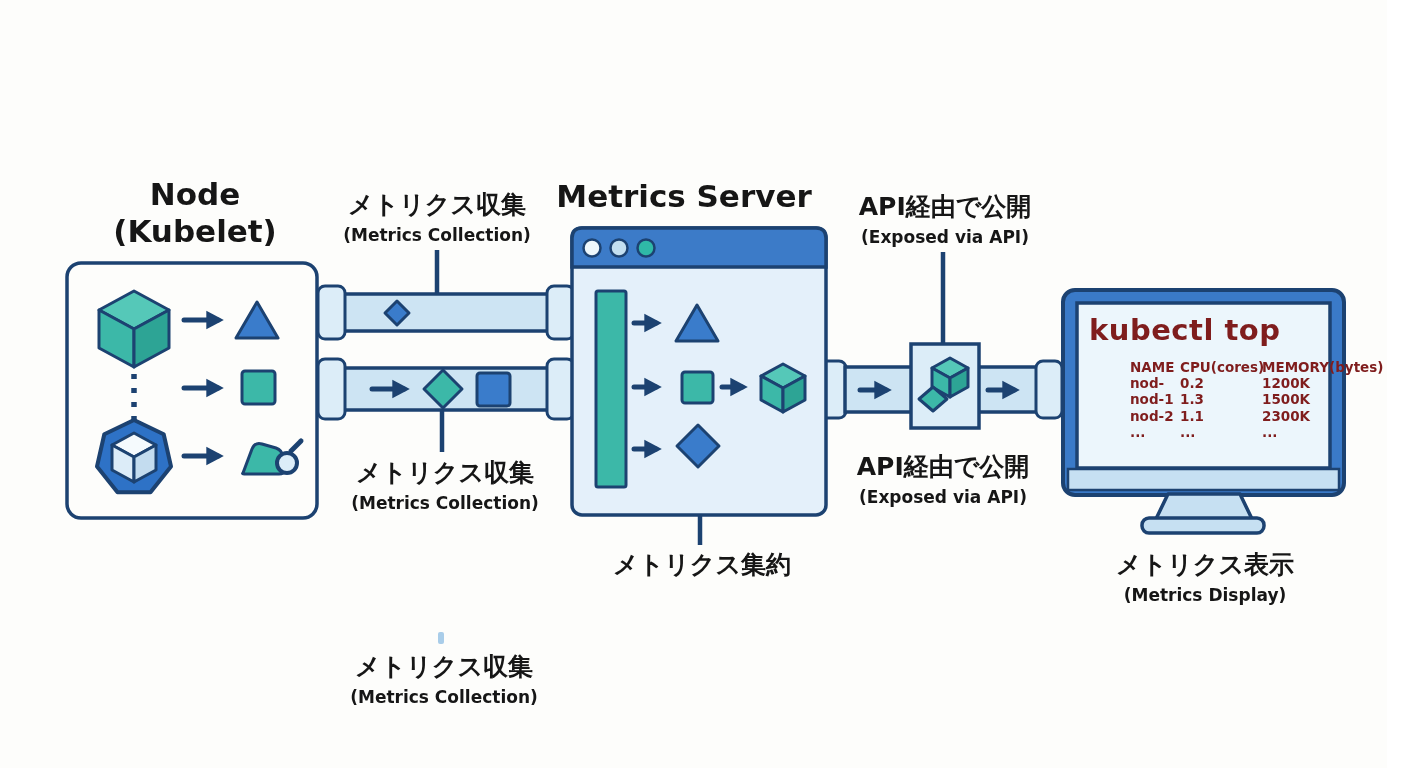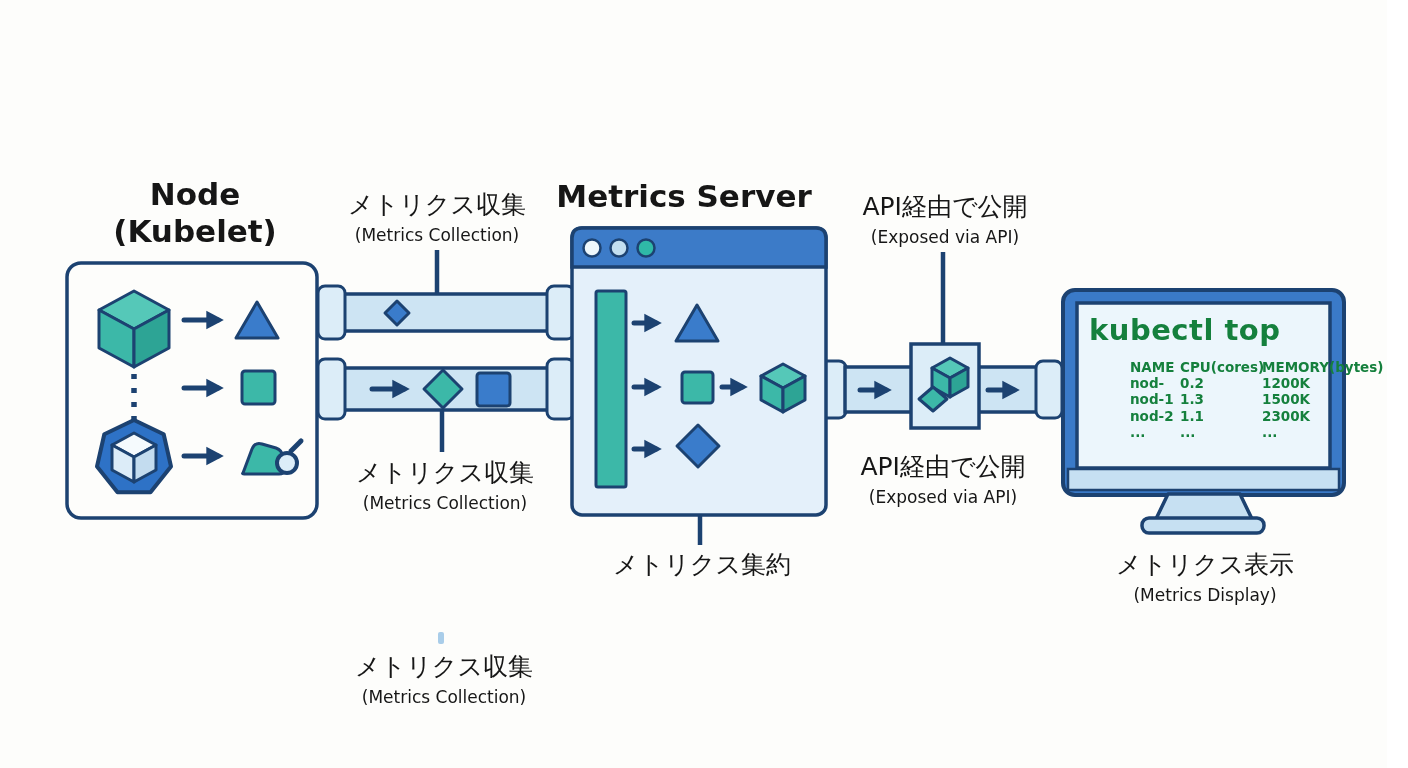--- a/index.html
+++ b/index.html
@@ -33,25 +33,25 @@
   .screenrect{fill:var(--screen);stroke:var(--navy);stroke-width:3.5;}
   .chin{fill:var(--chin);stroke:var(--navy);stroke-width:2.5;}
   .stand{fill:var(--chin);stroke:var(--navy);stroke-width:3.5;stroke-linejoin:round;}
   .ah{fill:var(--navy);}
   .tickmark{fill:var(--tick);}
   .dotw{fill:var(--dot_white);stroke:var(--navy);stroke-width:2.5;}
   .dotl{fill:var(--dot_lightblue);stroke:var(--navy);stroke-width:2.5;}
   .dott{fill:var(--dot_teal);stroke:var(--navy);stroke-width:2.5;}
   .podcircle{fill:var(--cap);stroke:var(--navy);stroke-width:4;}
   
-  .lbl{position:absolute;transform:translateX(-50%);text-align:center;font-weight:400;white-space:nowrap;color:var(--ink);}
+  .lbl{position:absolute;transform:translateX(-50%);text-align:center;font-weight:700;white-space:nowrap;color:var(--ink);}
   .lbl .jp{font-size:25px;line-height:33px;}
   .lbl .en{font-size:17px;line-height:28px;}
   .title{position:absolute;transform:translateX(-50%);text-align:center;font-weight:700;font-size:31px;line-height:37px;white-space:nowrap;color:var(--ink);}
-  .screen-content{position:absolute;left:1089px;top:312px;width:242px;color:#15803d;}
+  .screen-content{position:absolute;left:1089px;top:312px;width:242px;color:#7f1d1d;}
   .kubectl-title{font-weight:700;font-size:29px;line-height:36px;letter-spacing:0.5px;}
   .mtable{display:grid;grid-template-columns:50px 82px 1fr;margin-top:11px;
           font-size:13.5px;line-height:16.2px;font-weight:700;}
   .mtable span{white-space:nowrap;margin-left:41px;}
 </style>
 </head>
 <body>
 
 <div class="canvas">
 

